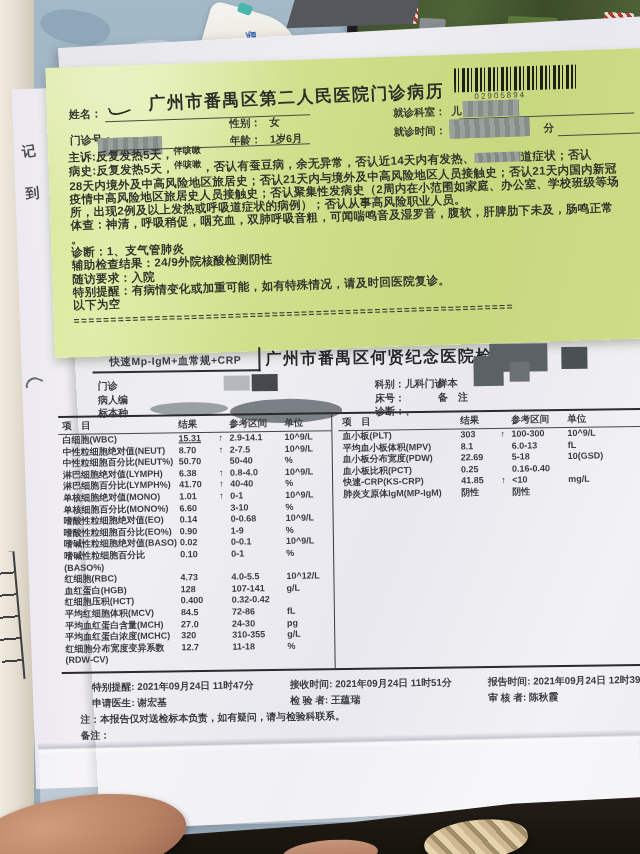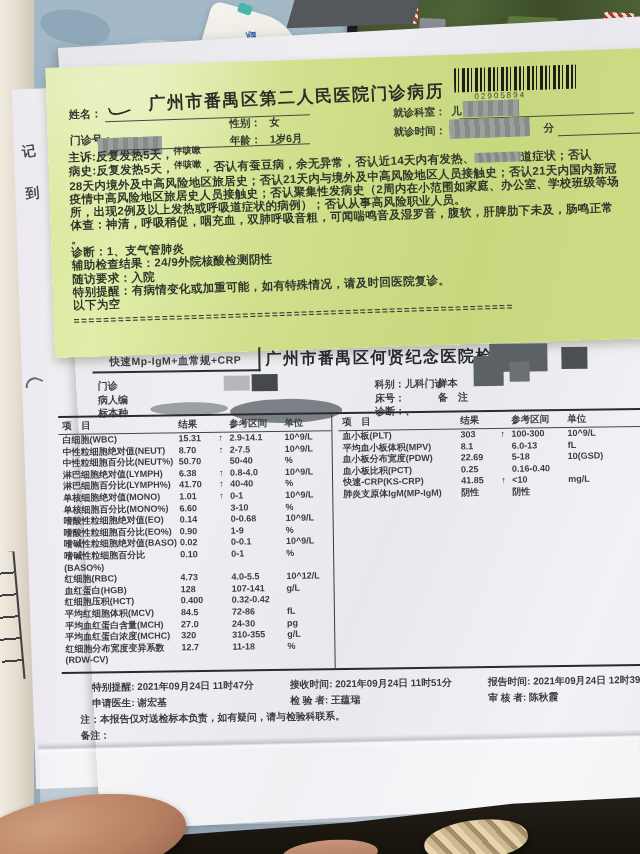--- a/index.html
+++ b/index.html
@@ -56,21 +56,21 @@
   .blob-redact.lt{background:#9ba0a5;}
   .lr-table-wrap{position:absolute;left:20px;top:76px;width:590px;height:258px;border-top:2.5px solid #2b2b2e;border-bottom:2.5px solid #2b2b2e;display:flex;}
   .lr-table{position:relative;}
   .lr-table.left{width:273px;}
   .lr-table.right{flex:1;border-left:1.5px solid #3a3a3e;padding-left:6px;}
   .lr-hrow{display:grid;font-size:9.5px;font-weight:700;padding:2px 0 1px 0;border-bottom:1.2px solid #46464a;}
   .lr-row{display:grid;font-size:9px;font-weight:600;line-height:11.6px;}
   .lr-table.left .lr-hrow,.lr-table.left .lr-row{grid-template-columns:116px 40px 11px 55px 40px;padding-left:4px;}
   .lr-table.right .lr-hrow,.lr-table.right .lr-row{grid-template-columns:118px 40px 11px 56px 50px;padding-left:4px;}
   .c-flag{color:#2f3237;font-weight:700;}
-  .c-res.u{}
+  .c-res.u{text-decoration:underline;}
   .lr-foot{position:absolute;font-size:9.8px;font-weight:600;white-space:nowrap;}
   .lr-note{font-weight:700;}
 
   
   .bottom-dark{position:absolute;left:0;top:788px;width:640px;height:66px;background:linear-gradient(180deg,#262019,#16120c);clip-path:polygon(0% 82%,24% 74%,55% 52%,80% 24%,100% 14%,100% 100%,0% 100%);}
   .braid{position:absolute;left:424px;top:820px;width:104px;height:40px;border-radius:45% 55% 40% 50%;transform:rotate(-9deg);background:repeating-linear-gradient(55deg,#cdb88f 0 6px,#a28e68 6px 11px,#e4d3ac 11px 17px);box-shadow:0 2px 4px rgba(0,0,0,.5);}
   .finger{position:absolute;left:-28px;top:796px;width:215px;height:84px;border-radius:42% 58% 45% 40%;transform:rotate(-11deg);background:radial-gradient(ellipse at 35% 30%,#cf9c7e 0%,#b88264 55%,#96634a 100%);box-shadow:0 3px 6px rgba(0,0,0,.4);}
   .finger2{position:absolute;left:282px;top:840px;width:96px;height:28px;border-radius:50%;transform:rotate(-4deg);background:linear-gradient(180deg,#c79579,#a9755a);}
 </style>
 </head>

